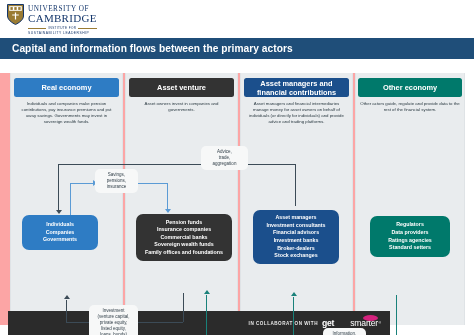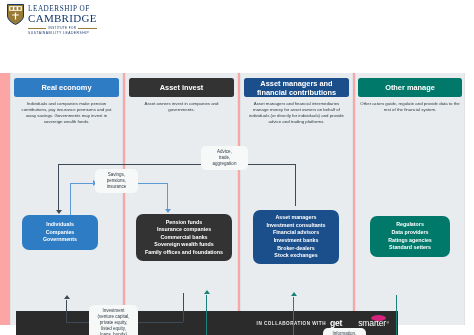--- a/index.html
+++ b/index.html
@@ -106,21 +106,21 @@
   .ln.h { height: 1px; }
   .ln.v { width: 1px; }
   .ah { position: absolute; width: 0; height: 0; z-index: 4; }
   .ah.down  { border-left: 3px solid transparent; border-right: 3px solid transparent; border-top: 4.5px solid; }
   .ah.up    { border-left: 3px solid transparent; border-right: 3px solid transparent; border-bottom: 4.5px solid; }
   .ah.left  { border-top: 3px solid transparent; border-bottom: 3px solid transparent; border-right: 4.5px solid; }
   .ah.right { border-top: 3px solid transparent; border-bottom: 3px solid transparent; border-left: 4.5px solid; }
 
   
   .footer {
-    position: absolute; left: 16px; top: 311px; width: 382px; height: 24px;
+    position: absolute; left: 8px; top: 311px; width: 382px; height: 24px;
     background: #2b2b2b; display: flex; align-items: center;
     justify-content: flex-end; padding-right: 9px;
   }
   .collab {
     color: #e8e8e8; font-size: 4.6px; letter-spacing: .5px;
     font-weight: bold; margin-right: 4px;
   }
   .gs-wrap { display: flex; align-items: flex-end; position: relative; }
   .gs-get { color: #ffffff; font-size: 8.6px; font-weight: bold; letter-spacing: -.2px; }
   .gs-smarter { color: #ffffff; font-size: 8.6px; letter-spacing: -.2px; padding-left: 16px; }
@@ -141,50 +141,53 @@
       <svg width="17" height="21" viewBox="0 0 17 21">
         <path d="M0.5 0.5 H16.5 V12 C16.5 17 8.5 20.5 8.5 20.5 C8.5 20.5 0.5 17 0.5 12 Z" fill="#9a7b33" stroke="#14366b" stroke-width="1"></path>
         <rect x="2.2" y="2.2" width="12.6" height="4.6" fill="#ffffff"></rect>
         <rect x="3.4" y="3.1" width="2.4" height="2.8" fill="#9a7b33"></rect>
         <rect x="7.3" y="3.1" width="2.4" height="2.8" fill="#9a7b33"></rect>
         <rect x="11.2" y="3.1" width="2.4" height="2.8" fill="#9a7b33"></rect>
         <path d="M8.5 8.5 L8.5 15.5 M5.2 11.0 L11.8 11.0" stroke="#ffffff" stroke-width="1.2"></path>
       </svg>
     </div>
     <div class="logo-text">
-      <div class="logo-l1">LEADERSHIP OF</div>
+      <div class="logo-l1">UNIVERSITY OF</div>
       <div class="logo-l2">CAMBRIDGE</div>
       <div class="logo-rule">
         <div class="bar"></div>
         <div class="mid">INSTITUTE FOR</div>
         <div class="bar"></div>
       </div>
       <div class="logo-l4">SUSTAINABILITY LEADERSHIP</div>
     </div>
   </div>
 
+  <div class="titlebar">
+    <div class="t">Capital and information flows between the primary actors</div>
+  </div>
 
   <div class="canvas">
 
     <div class="colbg" style="left:10px;  width:113px;"></div>
     <div class="colbg" style="left:125px; width:113px;"></div>
     <div class="colbg" style="left:240px; width:113px;"></div>
     <div class="colbg" style="left:355px; width:110px;"></div>
 
     <div class="colhead" style="left:14px; top:5px; width:105px; height:19px; background:#2e7cc4;">
       <span>Real economy</span>
     </div>
     <div class="colhead" style="left:129px; top:5px; width:105px; height:19px; background:#333333;">
-      <span>Asset invest</span>
+      <span>Asset venture</span>
     </div>
     <div class="colhead" style="left:244px; top:5px; width:105px; height:19px; background:#1b4f8c;">
       <span>Asset managers and financial contributions</span>
     </div>
     <div class="colhead" style="left:358px; top:5px; width:104px; height:19px; background:#00796b;">
-      <span>Other manage</span>
+      <span>Other economy</span>
     </div>
 
     <div class="coldesc" style="left:16px; top:28px; width:101px;">Individuals and companies make pension contributions, pay insurance premiums and put away savings. Governments may invest in sovereign wealth funds.</div>
     <div class="coldesc" style="left:131px; top:28px; width:101px;">Asset owners invest in companies and governments.</div>
     <div class="coldesc" style="left:246px; top:28px; width:101px;">Asset managers and financial intermediaries manage money for asset owners on behalf of individuals (or directly for individuals) and provide advice and trading platforms.</div>
     <div class="coldesc" style="left:360px; top:28px; width:100px;">Other actors guide, regulate and provide data to the rest of the financial system.</div>
 
     <div class="ln v" style="left:295px; top:91px;  height:42px; background:#3c4b57;"></div>
     <div class="ln h" style="left:58px;  top:91px;  width:237px; background:#3c4b57;"></div>
     <div class="ln v" style="left:58px;  top:91px;  height:47px; background:#3c4b57;"></div>

